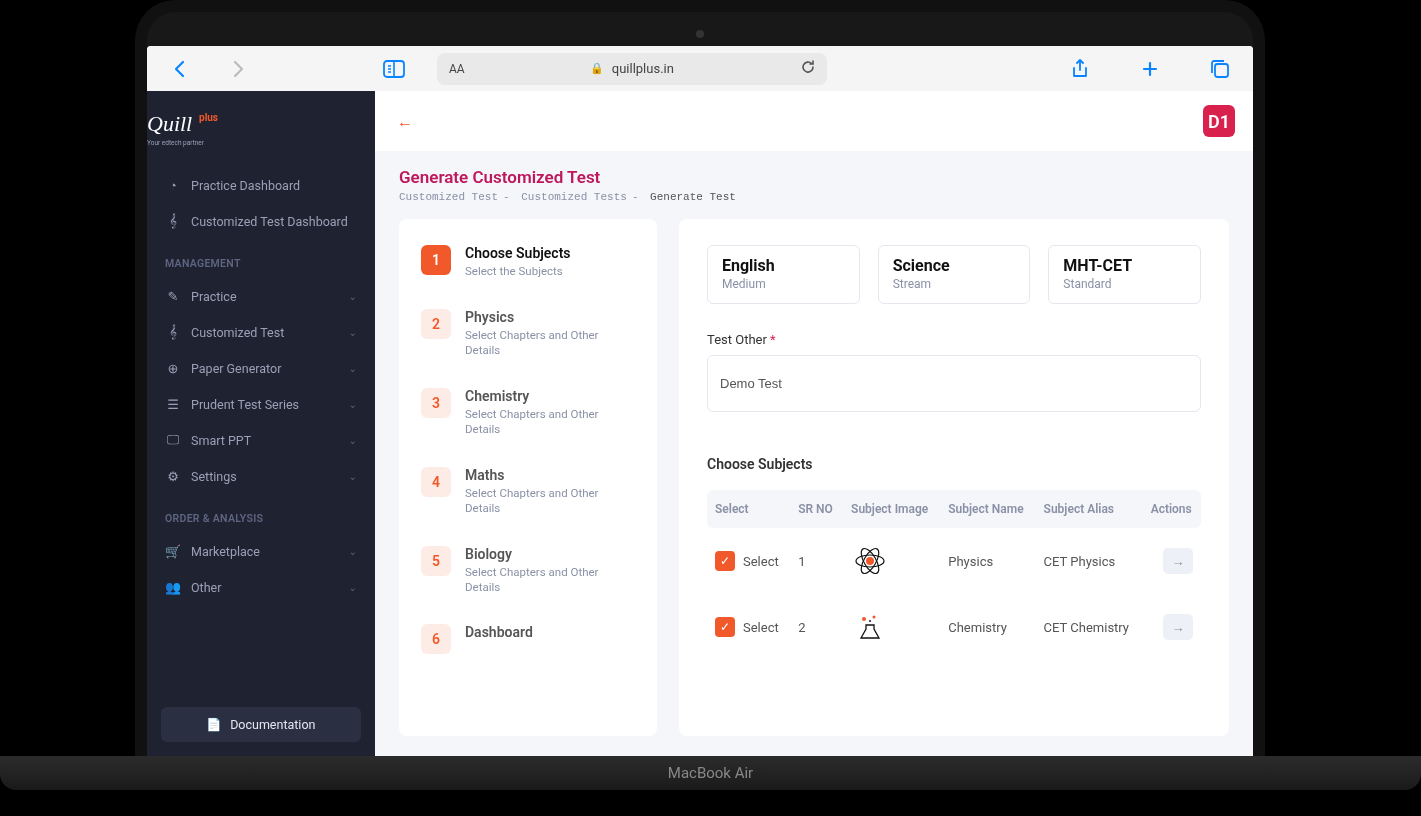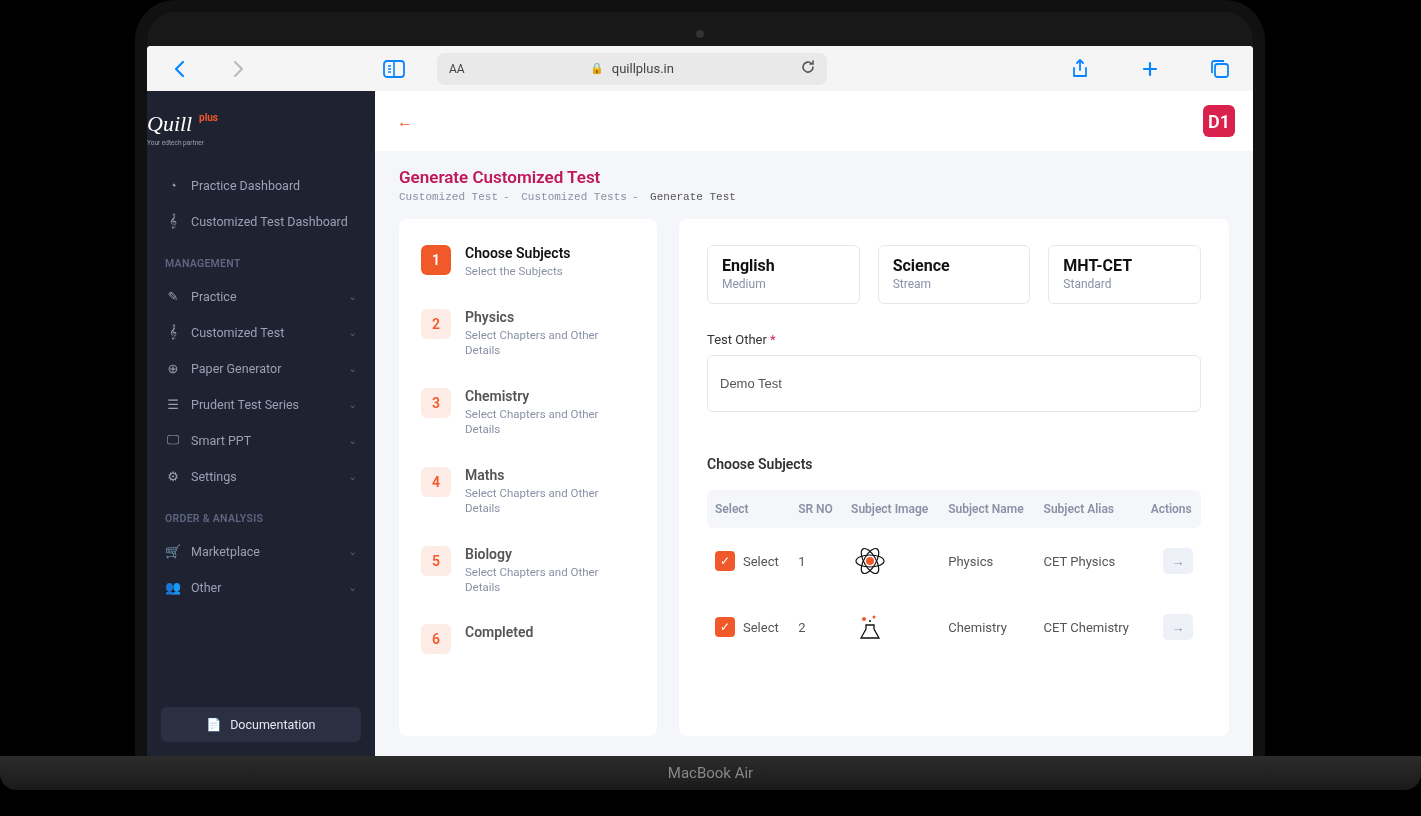--- a/index.html
+++ b/index.html
@@ -245,21 +245,21 @@
               <div class="step inactive">
                   <div class="num">5</div>
                   <div class="info">
                     <div class="t">Biology</div>
                     <div class="s">Select Chapters and Other Details</div>
                   </div>
                 </div>
               <div class="step inactive" style="margin-bottom:0">
                   <div class="num">6</div>
                   <div class="info">
-                    <div class="t">Completed</div>
+                    <div class="t">Dashboard</div>
                   </div>
                 </div>
             </div>
 
             <div class="right-card">
               <div class="meta-row">
                 <div class="meta-card">
                     <div class="v">English</div>
                     <div class="l">Medium</div>
                   </div>

